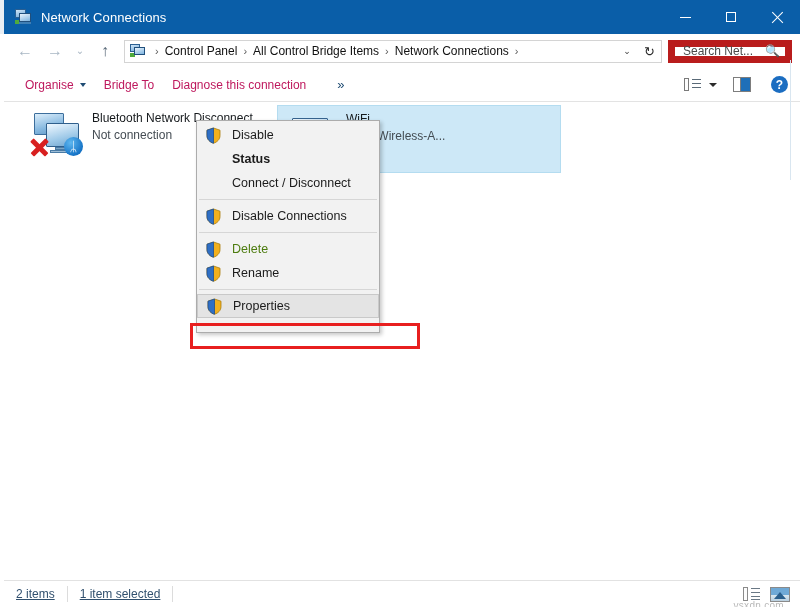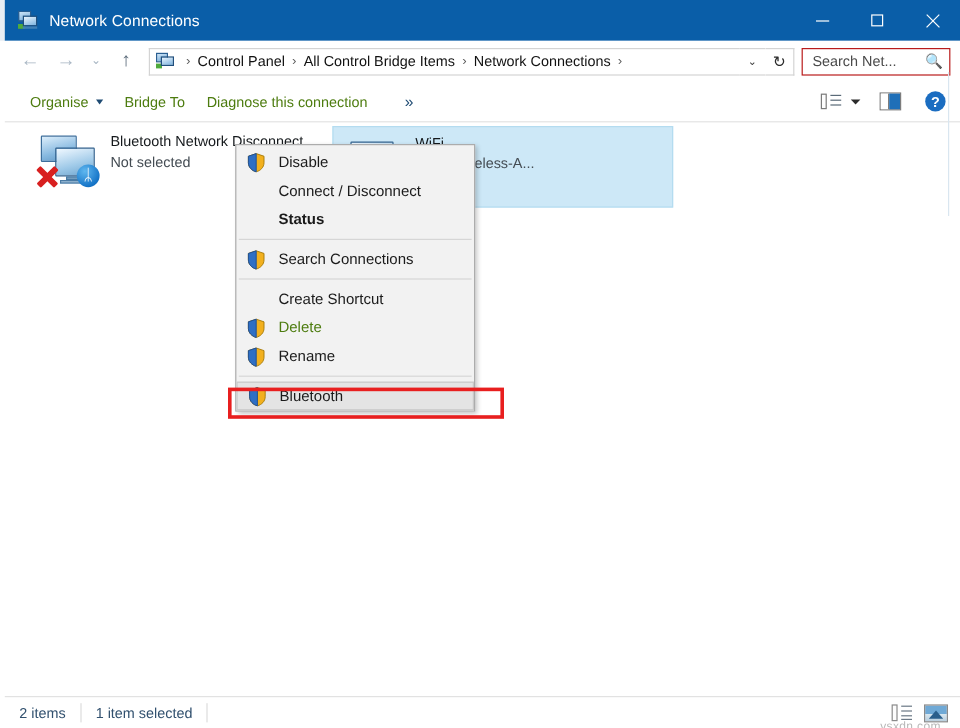--- a/index.html
+++ b/index.html
@@ -213,21 +213,21 @@
     justify-content: center;
     color: #2b2b2b;
     font-size: 13px;
     box-sizing: border-box;
     flex: 0 0 auto;
   }
   #search-box {
     width: 124px; height: 23px;
     margin-left: 6px;
     margin-right: 8px;
-    border: 1px solid #b91c1c;
+    border: 7px solid #b91c1c;
     background: #ffffff;
     display: flex;
     align-items: center;
     box-sizing: border-box;
     flex: 0 0 auto;
   }
   #search-input {
     flex: 1 1 auto;
     border: none;
     outline: none;
@@ -256,21 +256,21 @@
     width: 796px;
     height: 34px;
     background: #ffffff;
     border-bottom: 1px solid #e3e3e3;
     display: flex;
     align-items: center;
     box-sizing: border-box;
   }
   .tool-item {
     font-size: 12px;
-    color: #4d7c0f;
+    color: #be185d;
     white-space: nowrap;
     padding: 0 9px;
     height: 24px;
     display: flex;
     align-items: center;
   }
   #tool-organise { margin-left: 12px; }
   .caret-down {
     display: inline-block;
     margin-left: 6px;
@@ -481,25 +481,25 @@
   .conn-device {
     font-size: 12px;
     color: #444c53;
     white-space: nowrap;
   }
 
   
   #context-menu {
     position: absolute;
     left: 196px; top: 120px;
-    width: 200px;
+    width: 184px;
     background: #f2f2f2;
     border: 1px solid #acacac;
     box-shadow: 2px 2px 4px rgba(0,0,0,0.22);
-    padding: 2px 0 0 0;
+    padding: 2px 0 14px 0;
     box-sizing: border-box;
     z-index: 50;
   }
   .menu-item {
     height: 24px;
     display: flex;
     align-items: center;
     padding-left: 8px;
     box-sizing: border-box;
     position: relative;
@@ -550,20 +550,21 @@
     background: #ffffff;
     border-top: 1px solid #e2e2e2;
     display: flex;
     align-items: center;
     box-sizing: border-box;
   }
   .sb-text {
     font-size: 12px;
     color: #31506e;
     white-space: nowrap;
+    text-decoration: underline;
   }
   #sb-items { margin-left: 12px; }
   #sb-sep1 {
     width: 1px; height: 16px;
     background: #dcdcdc;
     margin: 0 12px;
   }
   #sb-sep2 {
     width: 1px; height: 16px;
     background: #dcdcdc;
@@ -737,21 +738,21 @@
         <div class="mon-front"></div>
         <div class="mon-stand"></div>
         <div class="mon-base"></div>
         <div class="bt-badge">
           <span>ᛦ</span>
         </div>
         <div class="red-x"></div>
       </div>
       <div class="conn-text">
         <div class="conn-name">Bluetooth Network Disconnect</div>
-        <div class="conn-status">Not selected</div>
+        <div class="conn-status">Not connection</div>
       </div>
     </div>
 
     <div class="conn-item selected" style="left:273px; top:2px; width:284px; height:68px;">
       <div class="conn-icon-wrap">
         <div class="wifi-mon">
           <div class="wifi-screen"></div>
         </div>
         <div class="wifi-stand"></div>
         <div class="wifi-base"></div>
@@ -769,49 +770,45 @@
     <div class="menu-item">
       <span class="shield">
         <svg width="17" height="17" viewBox="0 0 17 17">
           <path d="M8.5 1 L15 3.2 V8.6 C15 12.4 12.1 15.2 8.5 16.2 C4.9 15.2 2 12.4 2 8.6 V3.2 Z" fill="#f2b01e" stroke="#a97c09" stroke-width="0.8"></path>
           <path d="M8.5 1 L2 3.2 V8.6 C2 12.4 4.9 15.2 8.5 16.2 Z" fill="#2f6fc4" stroke="#1c4f96" stroke-width="0.8"></path>
         </svg>
       </span>
       <span class="mi-label">Disable</span>
     </div>
 
+    <div class="menu-item bold">
+      <span class="shield placeholder"></span>
+      <span class="mi-label">Status</span>
+    </div>
+
     <div class="menu-item">
       <span class="shield placeholder"></span>
       <span class="mi-label">Connect / Disconnect</span>
-    </div>
-
-    <div class="menu-item bold">
-      <span class="shield placeholder"></span>
-      <span class="mi-label">Status</span>
     </div>
 
 
     <div class="menu-sep"></div>
 
     <div class="menu-item">
       <span class="shield">
         <svg width="17" height="17" viewBox="0 0 17 17">
           <path d="M8.5 1 L15 3.2 V8.6 C15 12.4 12.1 15.2 8.5 16.2 C4.9 15.2 2 12.4 2 8.6 V3.2 Z" fill="#f2b01e" stroke="#a97c09" stroke-width="0.8"></path>
           <path d="M8.5 1 L2 3.2 V8.6 C2 12.4 4.9 15.2 8.5 16.2 Z" fill="#2f6fc4" stroke="#1c4f96" stroke-width="0.8"></path>
         </svg>
       </span>
-      <span class="mi-label">Search Connections</span>
+      <span class="mi-label">Disable Connections</span>
     </div>
 
     <div class="menu-sep"></div>
 
-    <div class="menu-item">
-      <span class="shield placeholder"></span>
-      <span class="mi-label">Create Shortcut</span>
-    </div>
 
     <div class="menu-item disabled">
       <span class="shield">
         <svg width="17" height="17" viewBox="0 0 17 17">
           <path d="M8.5 1 L15 3.2 V8.6 C15 12.4 12.1 15.2 8.5 16.2 C4.9 15.2 2 12.4 2 8.6 V3.2 Z" fill="#f2b01e" stroke="#a97c09" stroke-width="0.8"></path>
           <path d="M8.5 1 L2 3.2 V8.6 C2 12.4 4.9 15.2 8.5 16.2 Z" fill="#2f6fc4" stroke="#1c4f96" stroke-width="0.8"></path>
         </svg>
       </span>
       <span class="mi-label">Delete</span>
     </div>
@@ -828,21 +825,21 @@
 
     <div class="menu-sep"></div>
 
     <div class="menu-item highlighted">
       <span class="shield">
         <svg width="17" height="17" viewBox="0 0 17 17">
           <path d="M8.5 1 L15 3.2 V8.6 C15 12.4 12.1 15.2 8.5 16.2 C4.9 15.2 2 12.4 2 8.6 V3.2 Z" fill="#f2b01e" stroke="#a97c09" stroke-width="0.8"></path>
           <path d="M8.5 1 L2 3.2 V8.6 C2 12.4 4.9 15.2 8.5 16.2 Z" fill="#2f6fc4" stroke="#1c4f96" stroke-width="0.8"></path>
         </svg>
       </span>
-      <span class="mi-label">Bluetooth</span>
+      <span class="mi-label">Properties</span>
     </div>
   </div>
 
   <div id="red-highlight"></div>
 
   <div id="statusbar">
     <span class="sb-text" id="sb-items">2 items</span>
     <div id="sb-sep1"></div>
     <span class="sb-text">1 item selected</span>
     <div id="sb-sep2"></div>

